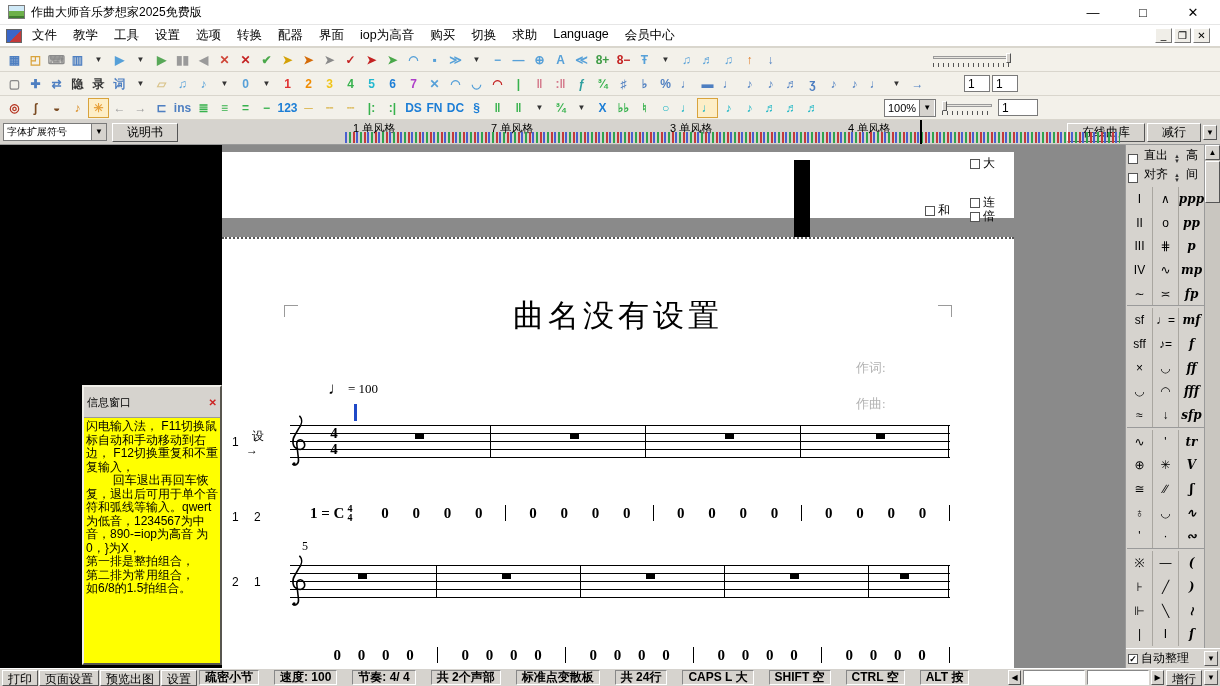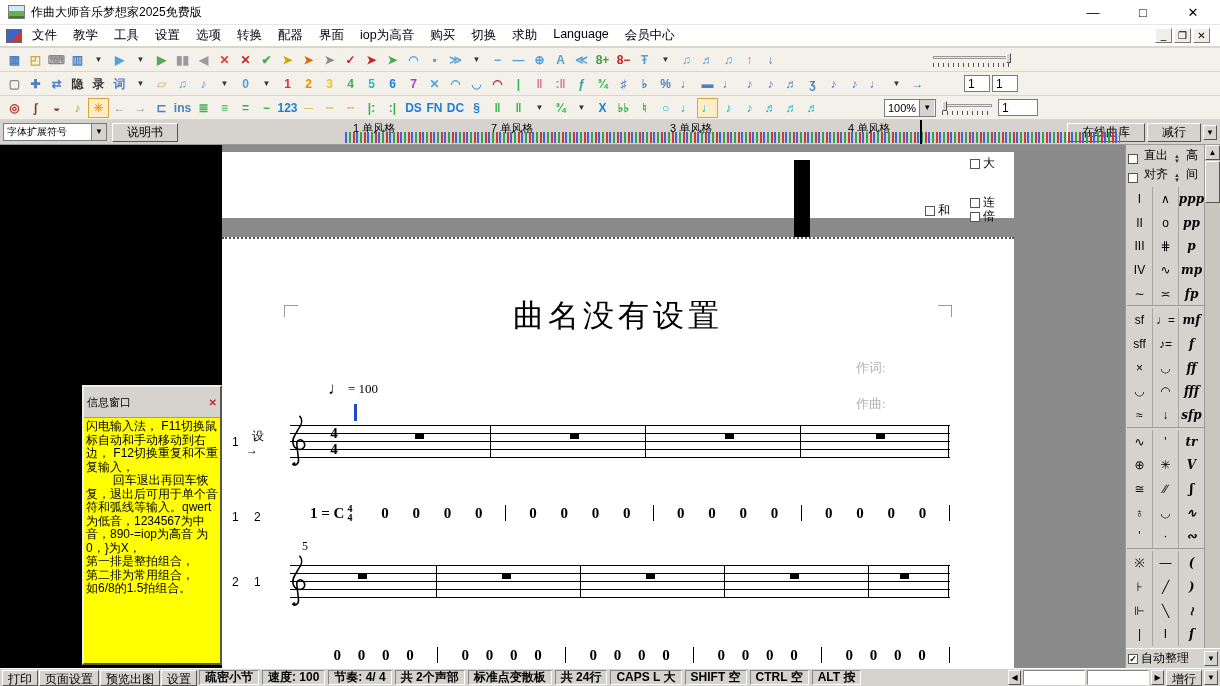--- a/index.html
+++ b/index.html
@@ -893,21 +893,21 @@
   </div>
 </div>
 
 <div class="sbar">
   <div style="display:flex;gap:1px">
       <button class="sb-tab">打印</button>
       <button class="sb-tab">页面设置</button>
       <button class="sb-tab">预览出图</button>
       <button class="sb-tab">设置</button>
     </div>
-  <div style="display:flex;gap:3px">
+  <div style="display:flex;gap:15px">
       <span class="sb-panel">疏密小节</span>
       <span class="sb-panel">速度: 100</span>
       <span class="sb-panel">节奏: 4/ 4</span>
       <span class="sb-panel">共 2个声部</span>
       <span class="sb-panel">标准点变散板</span>
       <span class="sb-panel">共 24行</span>
       <span class="sb-panel">CAPS L 大</span>
       <span class="sb-panel">SHIFT 空</span>
       <span class="sb-panel">CTRL 空</span>
       <span class="sb-panel">ALT 按</span>

